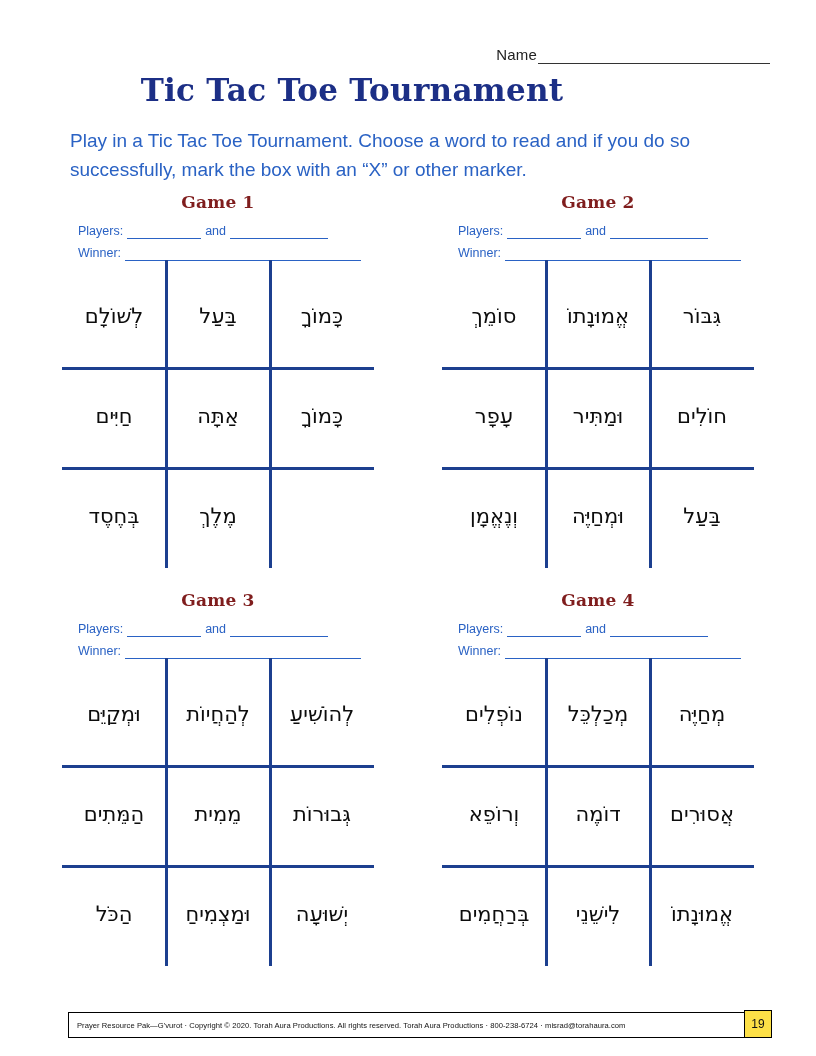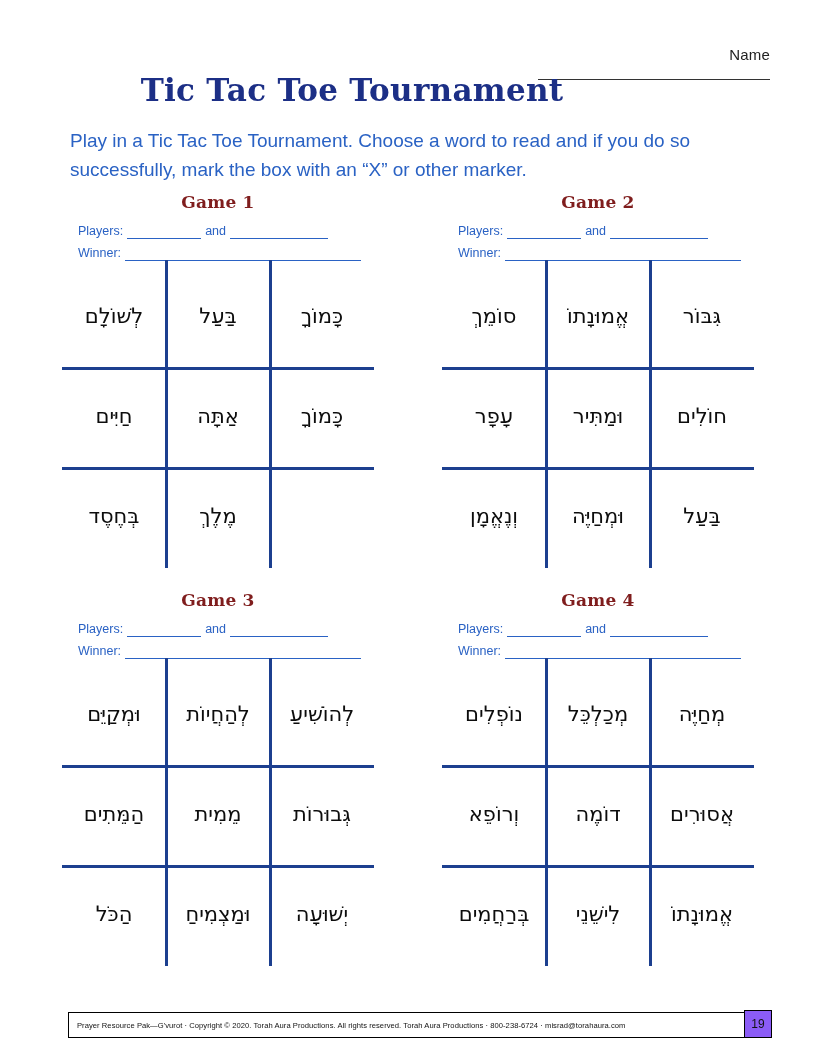--- a/index.html
+++ b/index.html
@@ -23,21 +23,20 @@
   }
 
   
   .name-row {
     position: absolute;
     top: 46px;
     right: 46px;
     display: flex;
     align-items: flex-end;
     color: #1a1a1a;
-    flex-direction: column;
   }
   .name-label {
     font-size: 15px;
     color: #222;
     letter-spacing: .2px;
     padding-bottom: 1px;
   }
   .name-rule {
     width: 232px;
     border-bottom: 1.6px solid #333;
@@ -201,21 +200,21 @@
     top: 1010px;
     width: 28px;
     height: 28px;
     border: 1px solid #000;
     box-sizing: border-box;
     display: flex;
     align-items: center;
     justify-content: center;
     font-size: 12px;
     color: #111;
-    background: #8b5cf6;
+    background: #fde047;
   }
 </style>
 </head>
 <body>
 
 <div class="page">
 
   <div class="name-row">
     <span class="name-label">Name</span>
     <span class="name-rule"></span>

